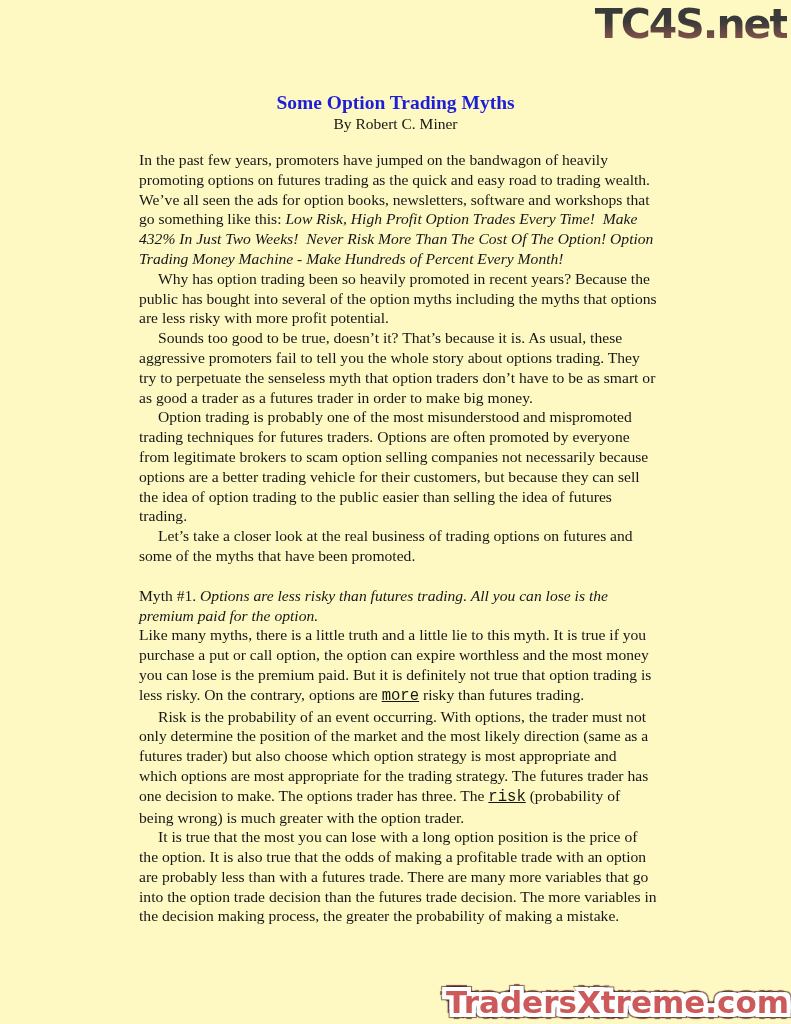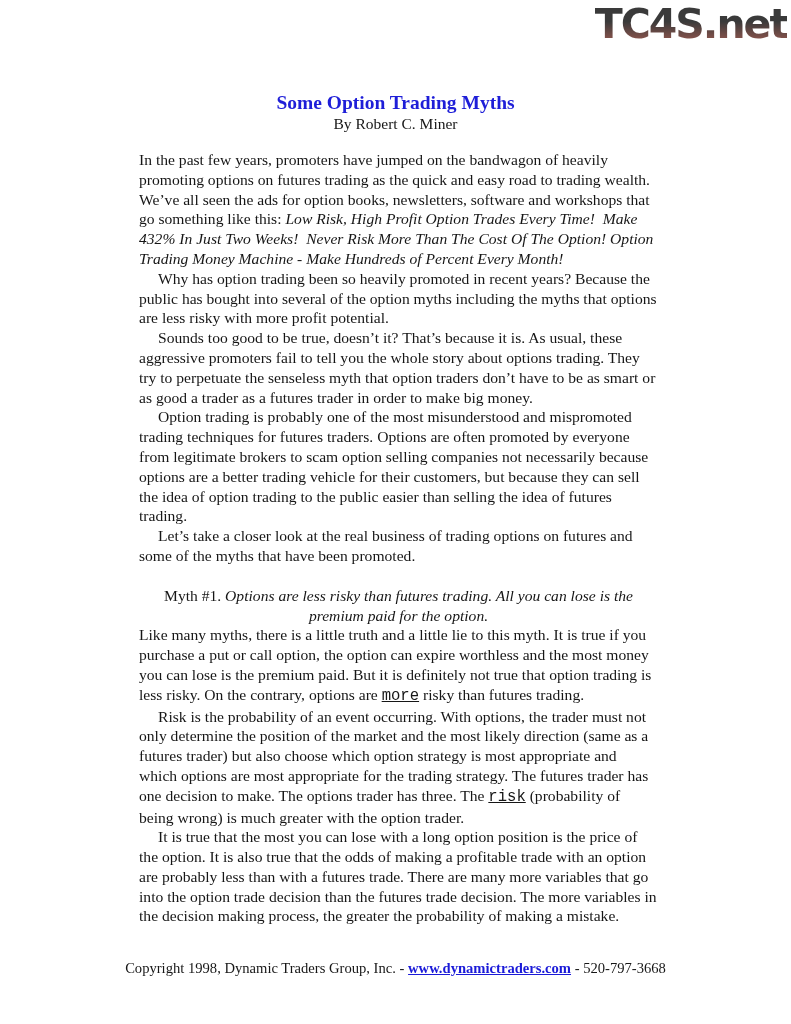--- a/index.html
+++ b/index.html
@@ -1,20 +1,20 @@
 <!DOCTYPE html>
 <html style="--header-blue: #1e1ed8; --link-blue: #1a1ad8; --body-text: #161616; --dlsub-red: #c32524; --tradersxtreme-red: #cd5a5a; --tc4s-gray: #3a3a3a; --tc4s-maroon: #96584f;"><head>
 <meta charset="utf-8">
 <style>
   html,body { margin:0; padding:0; background:#888; }
   .page {
     position: relative;
     width: 791px; height: 1024px;
     margin: 0 auto;
-    background: #ffffff;
+    background: #fef9c3;
     overflow: hidden;
     font-family: "Liberation Serif", serif;
     color: var(--body-text, #161616);
   }
   
   .wm-tc4s {
     position: absolute; top: 0px; right: 4px;
     font-family: "DejaVu Sans", sans-serif;
     font-weight: bold; font-size: 41px; letter-spacing: -2px;
     background: linear-gradient(180deg, var(--tc4s-gray,#3a3a3a) 0%, var(--tc4s-gray,#3a3a3a) 45%, var(--tc4s-maroon,#96584f) 90%, #b27c72 100%);
@@ -69,21 +69,21 @@
   .it { font-style: italic; }
   .un { text-decoration: underline; font-family: Liberation Mono, monospace; }
   
   .body {
     position: absolute; left: 139px; top: 150px; width: 519px;
     font-size: 15.6px; line-height: 19.8px;
     text-align: left;
   }
   .body p { margin: 0; white-space: pre-wrap; }
   .body p.indent { text-indent: 19px; }
-  .body p.gap { margin-top: 20px; text-align: center; }
+  .body p.gap { margin-top: 20px; }
   
   .footer {
     position: absolute; top: 960px; left: 0; width: 100%;
     text-align: center; font-size: 14.6px;
   }
   .footer a.link {
     color: var(--link-blue, #1a1ad8);
     font-weight: bold; text-decoration: underline;
   }
 </style>
@@ -105,16 +105,16 @@
       <p class="indent"><span>Sounds too good to be true, doesn’t it? That’s because it is. As usual, these aggressive promoters fail to tell you the whole story about options trading. They try to perpetuate the senseless myth that option traders don’t have to be as smart or as good a trader as a futures trader in order to make big money.</span></p>
       <p class="indent"><span>Option trading is probably one of the most misunderstood and mispromoted trading techniques for futures traders. Options are often promoted by everyone from legitimate brokers to scam option selling companies not necessarily because options are a better trading vehicle for their customers, but because they can sell the idea of option trading to the public easier than selling the idea of futures trading.</span></p>
       <p class="indent"><span>Let’s take a closer look at the real business of trading options on futures and some of the myths that have been promoted.</span></p>
       <p class="gap"><span>Myth #1. </span><span class="it">Options are less risky than futures trading. All you can lose is the premium paid for the option.</span></p>
       <p><span>Like many myths, there is a little truth and a little lie to this myth. It is true if you purchase a put or call option, the option can expire worthless and the most money you can lose is the premium paid. But it is definitely not true that option trading is less risky. On the contrary, options are </span><span class="un">more</span><span> risky than futures trading.</span></p>
       <p class="indent"><span>Risk is the probability of an event occurring. With options, the trader must not only determine the position of the market and the most likely direction (same as a futures trader) but also choose which option strategy is most appropriate and which options are most appropriate for the trading strategy. The futures trader has one decision to make. The options trader has three. The </span><span class="un">risk</span><span> (probability of being wrong) is much greater with the option trader.</span></p>
       <p class="indent"><span>It is true that the most you can lose with a long option position is the price of the option. It is also true that the odds of making a profitable trade with an option are probably less than with a futures trade. There are many more variables that go into the option trade decision than the futures trade decision. The more variables in the decision making process, the greater the probability of making a mistake.</span></p>
     </div>
 
 
-  <div class="footer"><span>Copyright 1998, Dynamic Traders Group, Inc. - </span><a class="link" href="#">www.dynamictraders.com</a><span> - 520-797-3668</span></div>
 
+  <div class="wm-txtreme">TradersXtreme.com</div>
 
 </div>
 
 </body></html>

